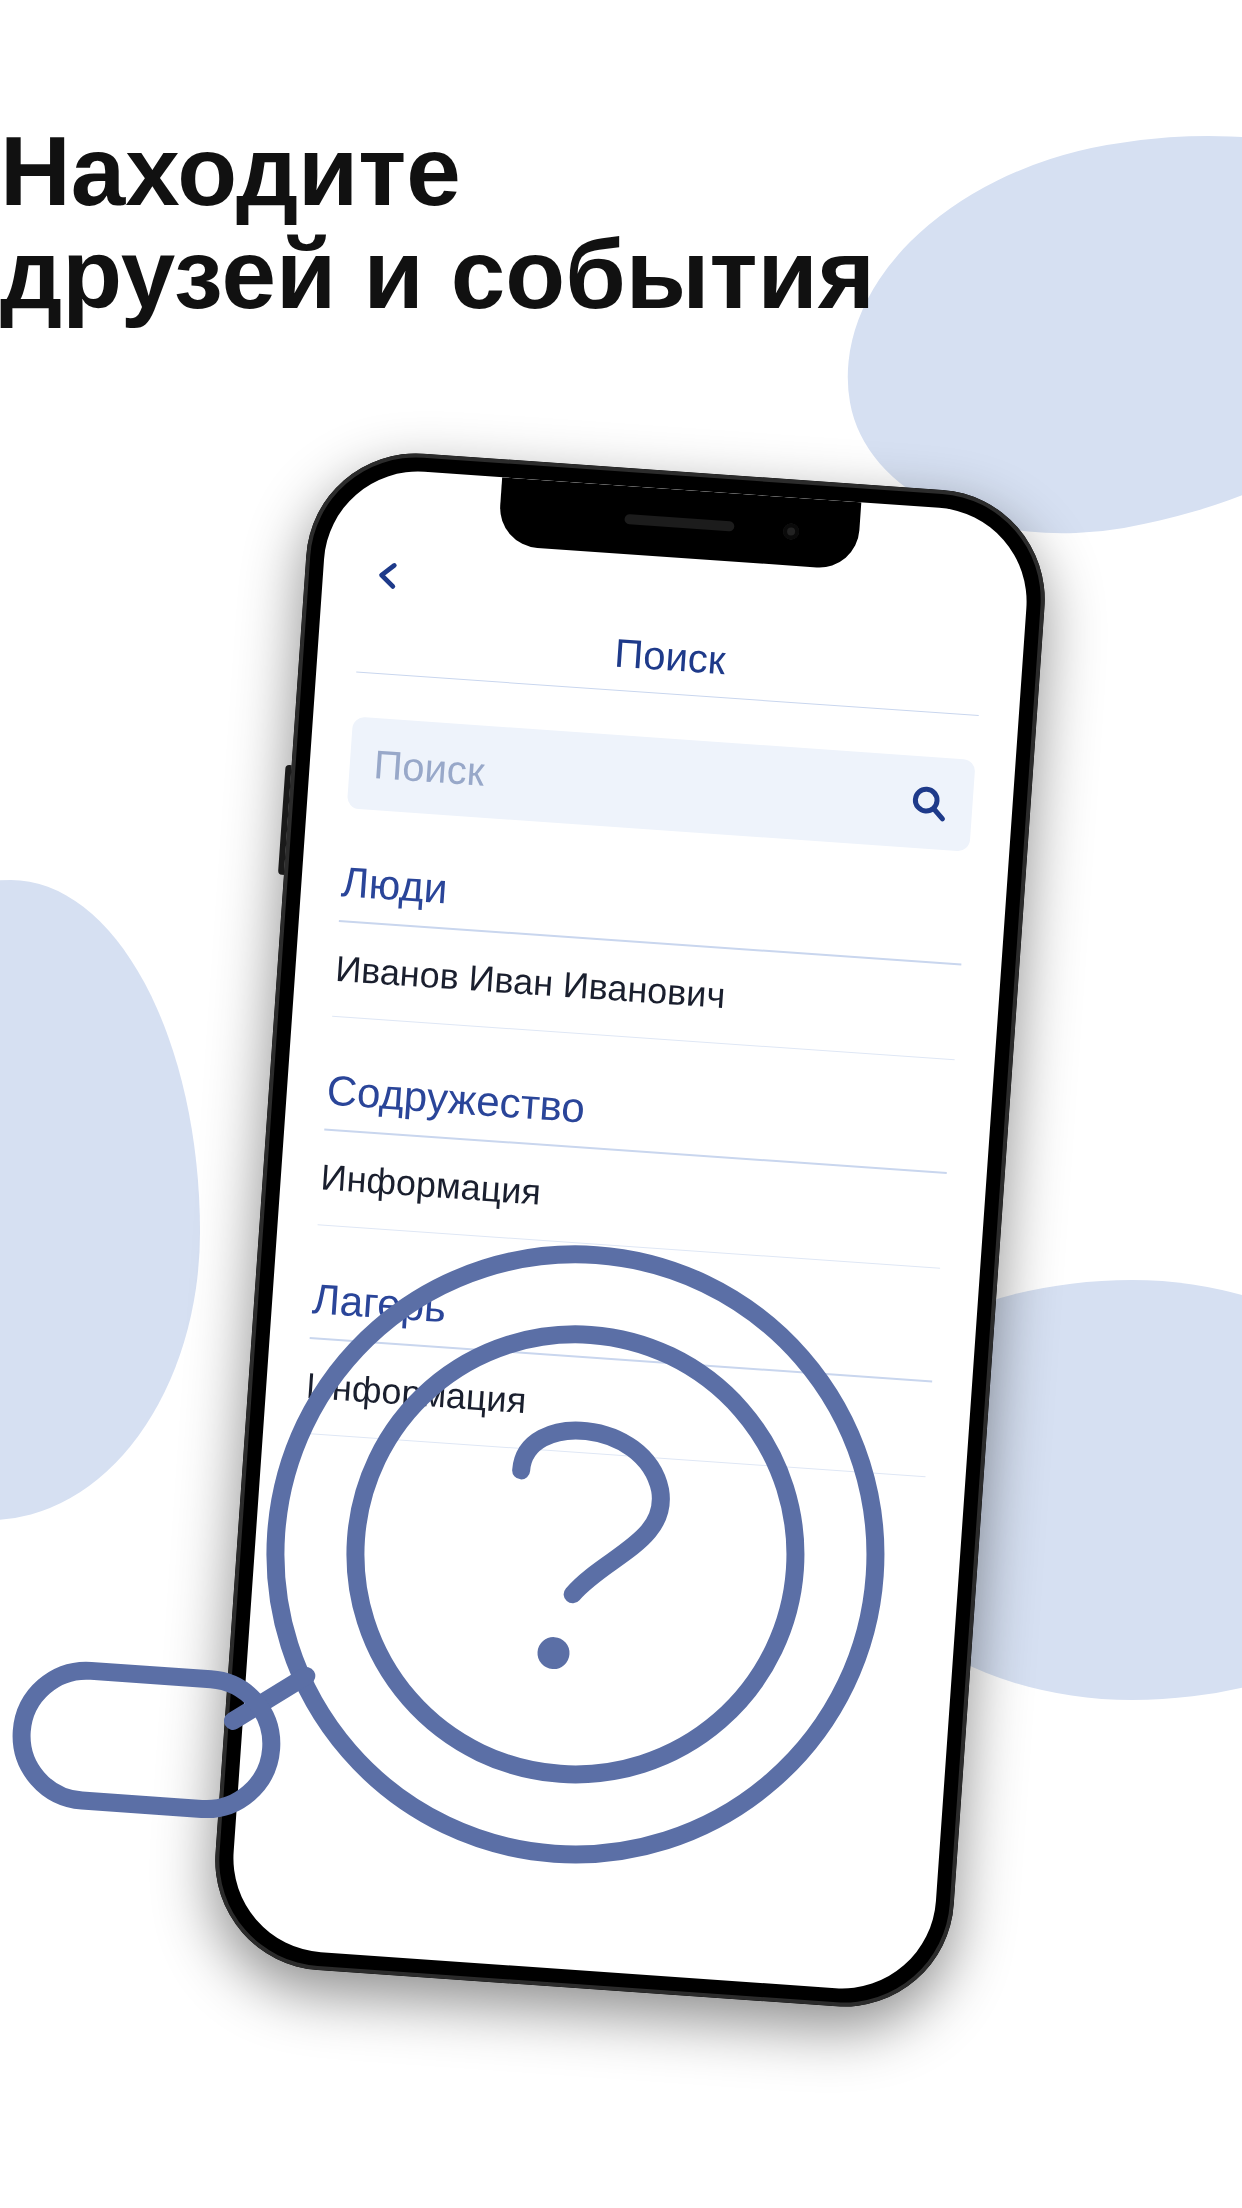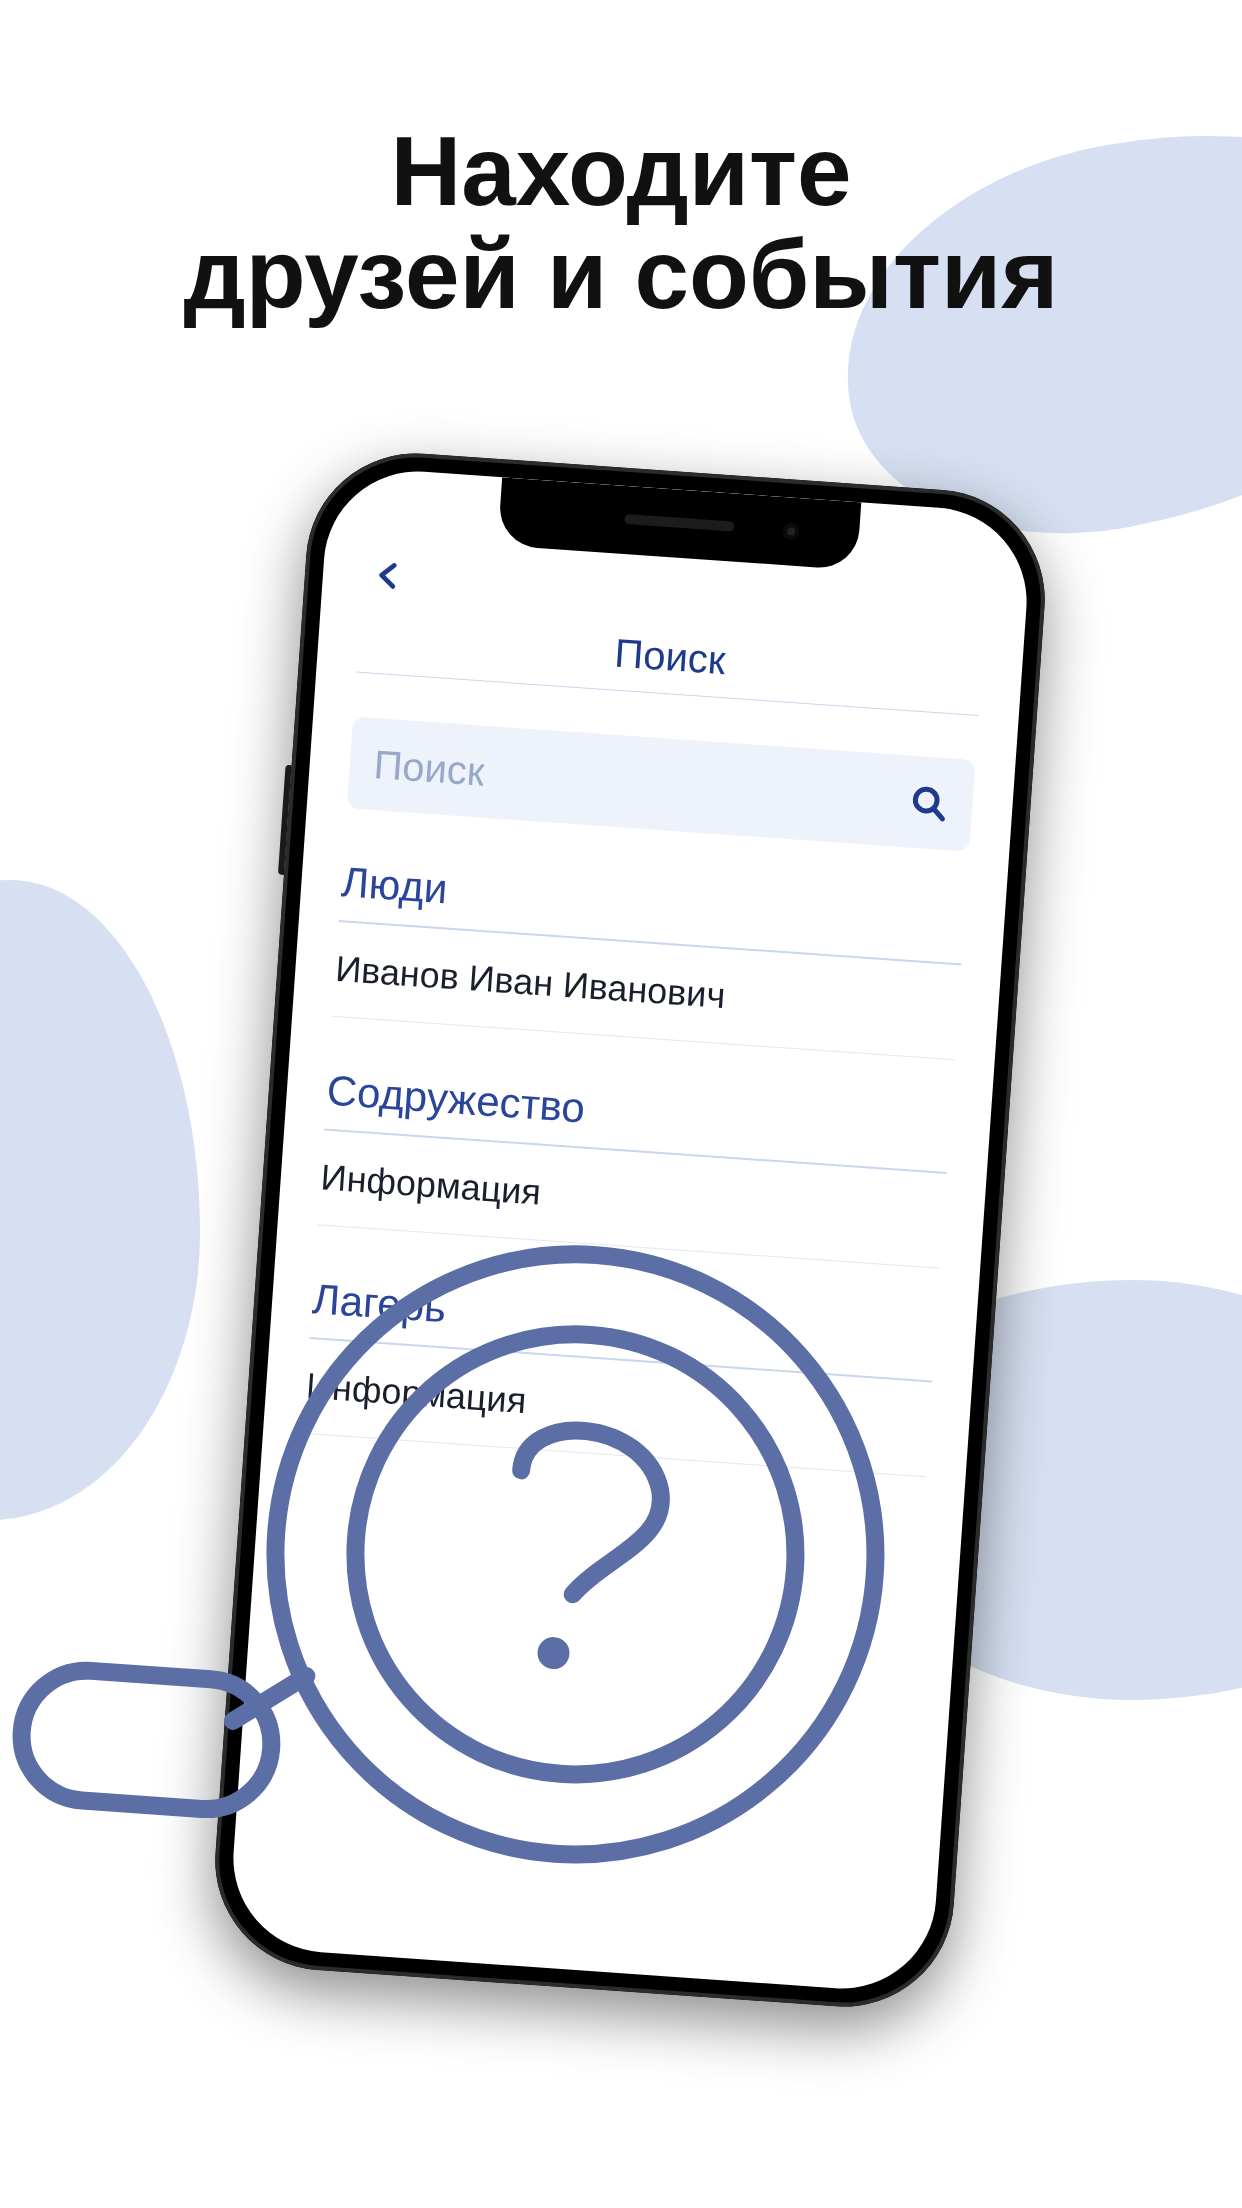--- a/index.html
+++ b/index.html
@@ -31,21 +31,21 @@
     width: 620px; height: 420px;
     top: 1280px; right: -200px;
     border-radius: 50% 50% 50% 50% / 45% 55% 45% 55%;
   }
 
   
   .headline {
     position: absolute;
     top: 120px;
     left: 0; right: 0;
-    text-align: center;
+    text-align: left;
     color: #111;
     font-weight: 800;
     line-height: 1.05;
     z-index: 2;
   }
   .headline span.line1 { display:block; font-size: 98px; }
   .headline span.line2 { display:block; font-size: 98px; }
 
   
   .phone-wrap {

